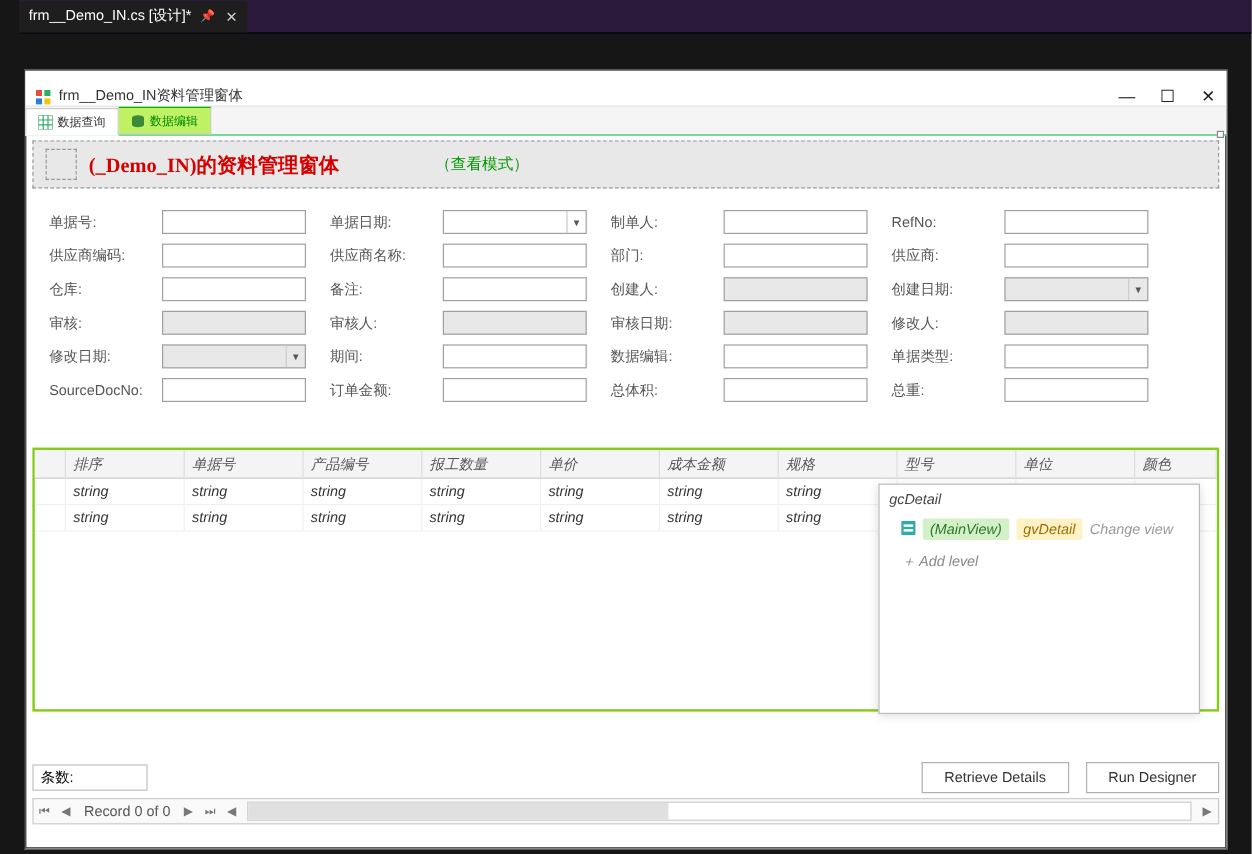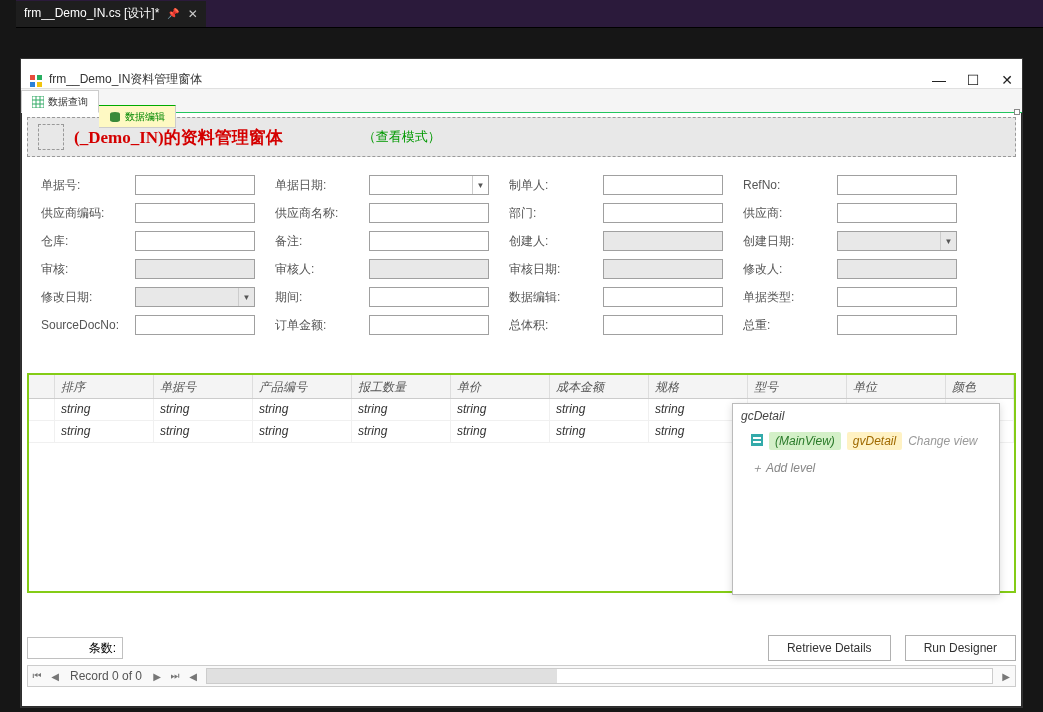--- a/index.html
+++ b/index.html
@@ -14,21 +14,21 @@
 .designer-surface { margin: 30px 20px 0 20px; background: #fff; border: 1px solid #333; height: 650px; position: relative; box-shadow: inset 0 0 0 1px #2d2d2d; }
 
 .win-titlebar { height: 30px; background: #fff; display: flex; align-items: flex-end; padding: 0 8px; border-bottom: 1px solid #e0e0e0; }
 .win-icon { width: 14px; height: 14px; margin-right: 6px; display:flex; align-items:center; justify-content:center; }
 .win-title { font-size: 12px; color: #333; flex: 1; }
 .win-btns { display: flex; gap: 20px; color: #222; font-size: 14px; }
 .win-btn { width: 14px; text-align: center; }
 
 .tab-strip { height: 24px; background: #f5f5f5; display: flex; border-bottom: 1px solid #22c55e; font-size: 10px; }
 .ui-tab { padding: 3px 10px; display: flex; align-items: center; gap: 4px; border-right: 1px solid #ccc; background: #fff; border-bottom: 1px solid #fff; position: relative; top: 1px; }
-.ui-tab.inactive { background: #fef9c3; border-bottom: 1px solid #ccc; top: 16px; color: #008800; border-top: 1px solid #0a0; }
+.ui-tab.inactive { background: #bef264; border-bottom: 1px solid #ccc; top: 0; color: #008800; border-top: 1px solid #0a0; }
 .ui-tab.inactive2 { border-top: none; color: #333; border: 1px solid #ccc; border-bottom: 1px solid #fff; }
 .tab-ico { width: 12px; height: 12px; display:inline-block; }
 
 .header-band { margin: 4px 6px; border: 1px dashed #999; background: #e8e8e8; height: 40px; display: flex; align-items: center; padding: 0 10px; }
 .drag-block { width: 26px; height: 26px; border: 1px dashed #999; background: #e8e8e8; margin-right: 10px; }
 .title-red { color: #d40000; font-weight: bold; font-size: 17px; font-family: "SimSun", serif; }
 .view-mode { color: #009900; font-size: 13px; margin-left: 80px; font-family: "SimSun", serif; }
 
 .form-area { padding: 14px 20px; font-size: 12px; }
 .form-row { display: flex; gap: 0; margin-bottom: 8px; }
@@ -53,21 +53,21 @@
 .designer-pop { position: absolute; right: 14px; top: 28px; width: 268px; height: 192px; background: #fff; border: 1px solid #bbb; box-shadow: 0 2px 8px rgba(0,0,0,.15); font-size: 12px; }
 .designer-pop .dp-title { padding: 5px 8px; color: #444; }
 .designer-pop .dp-row { padding: 4px 18px; display: flex; align-items: center; gap: 6px; }
 .dp-chip { padding: 2px 6px; border-radius: 2px; }
 .dp-chip.main { background: #d4f0c8; color: #2a7a2a; }
 .dp-chip.gv { background: #fff2c4; color: #a06a00; }
 .dp-link { color: #999; }
 .dp-add { padding: 6px 18px; color: #888; }
 
 .footer-row { position: absolute; bottom: 46px; left: 6px; right: 6px; display: flex; justify-content: space-between; align-items: center; }
-.count-box { width: 96px; height: 22px; border: 1px solid #c0c0c0; font-size: 12px; text-align: right; padding: 2px 6px; background: #fff; }
+.count-box { width: 96px; height: 22px; border: 1px solid #c0c0c0; font-size: 12px; padding: 2px 6px; background: #fff; }
 .btn-row { display: flex; gap: 14px; }
 .btn { border: 1px solid #b0b0b0; background: #fff; padding: 5px 18px; font-size: 12px; color: #333; }
 
 .navigator { position: absolute; bottom: 20px; left: 6px; right: 6px; height: 22px; border: 1px solid #ccc; background: #f9f9f9; display: flex; align-items: center; font-size: 12px; color: #555; }
 .nav-btn { width: 18px; text-align: center; color: #777; font-size: 10px; }
 .nav-text { padding: 0 6px; }
 .nav-scroll { flex: 1; height: 16px; border: 1px solid #ccc; margin: 0 4px; background: #fff; position: relative; }
 .nav-scroll .thumb { position: absolute; left: 0; top: 0; height: 100%; width: 350px; background: #e0e0e0; }
 
 .side-handle { position: absolute; right: 2px; top: 50px; width: 6px; height: 6px; background: #fff; border: 1px solid #888; }

